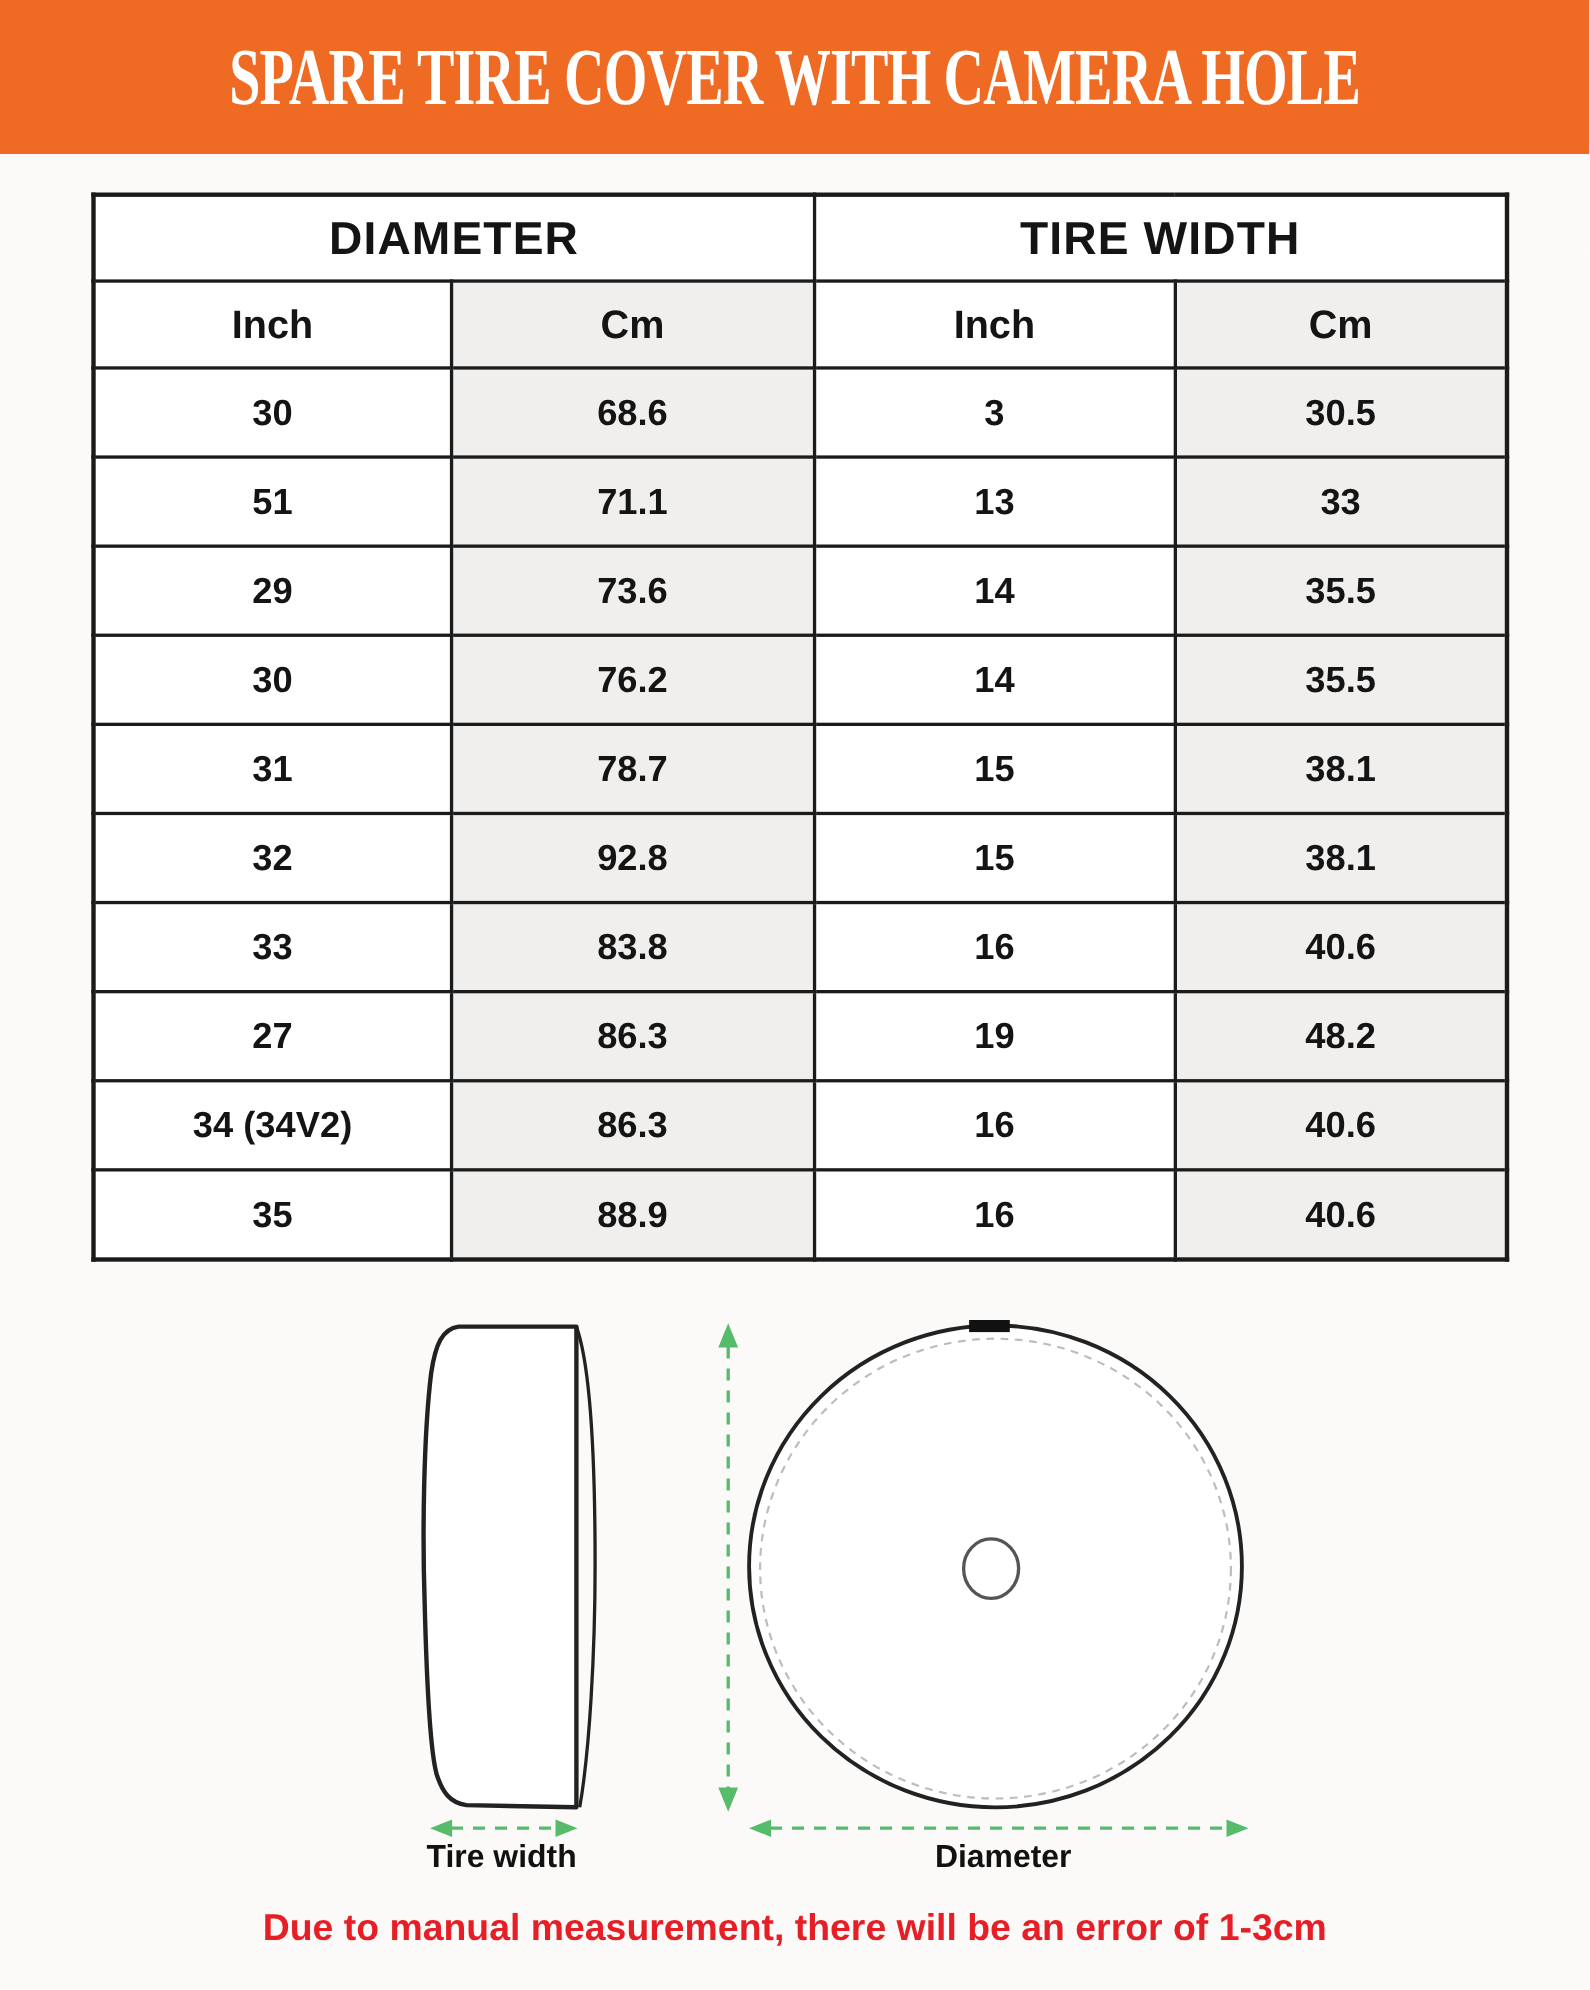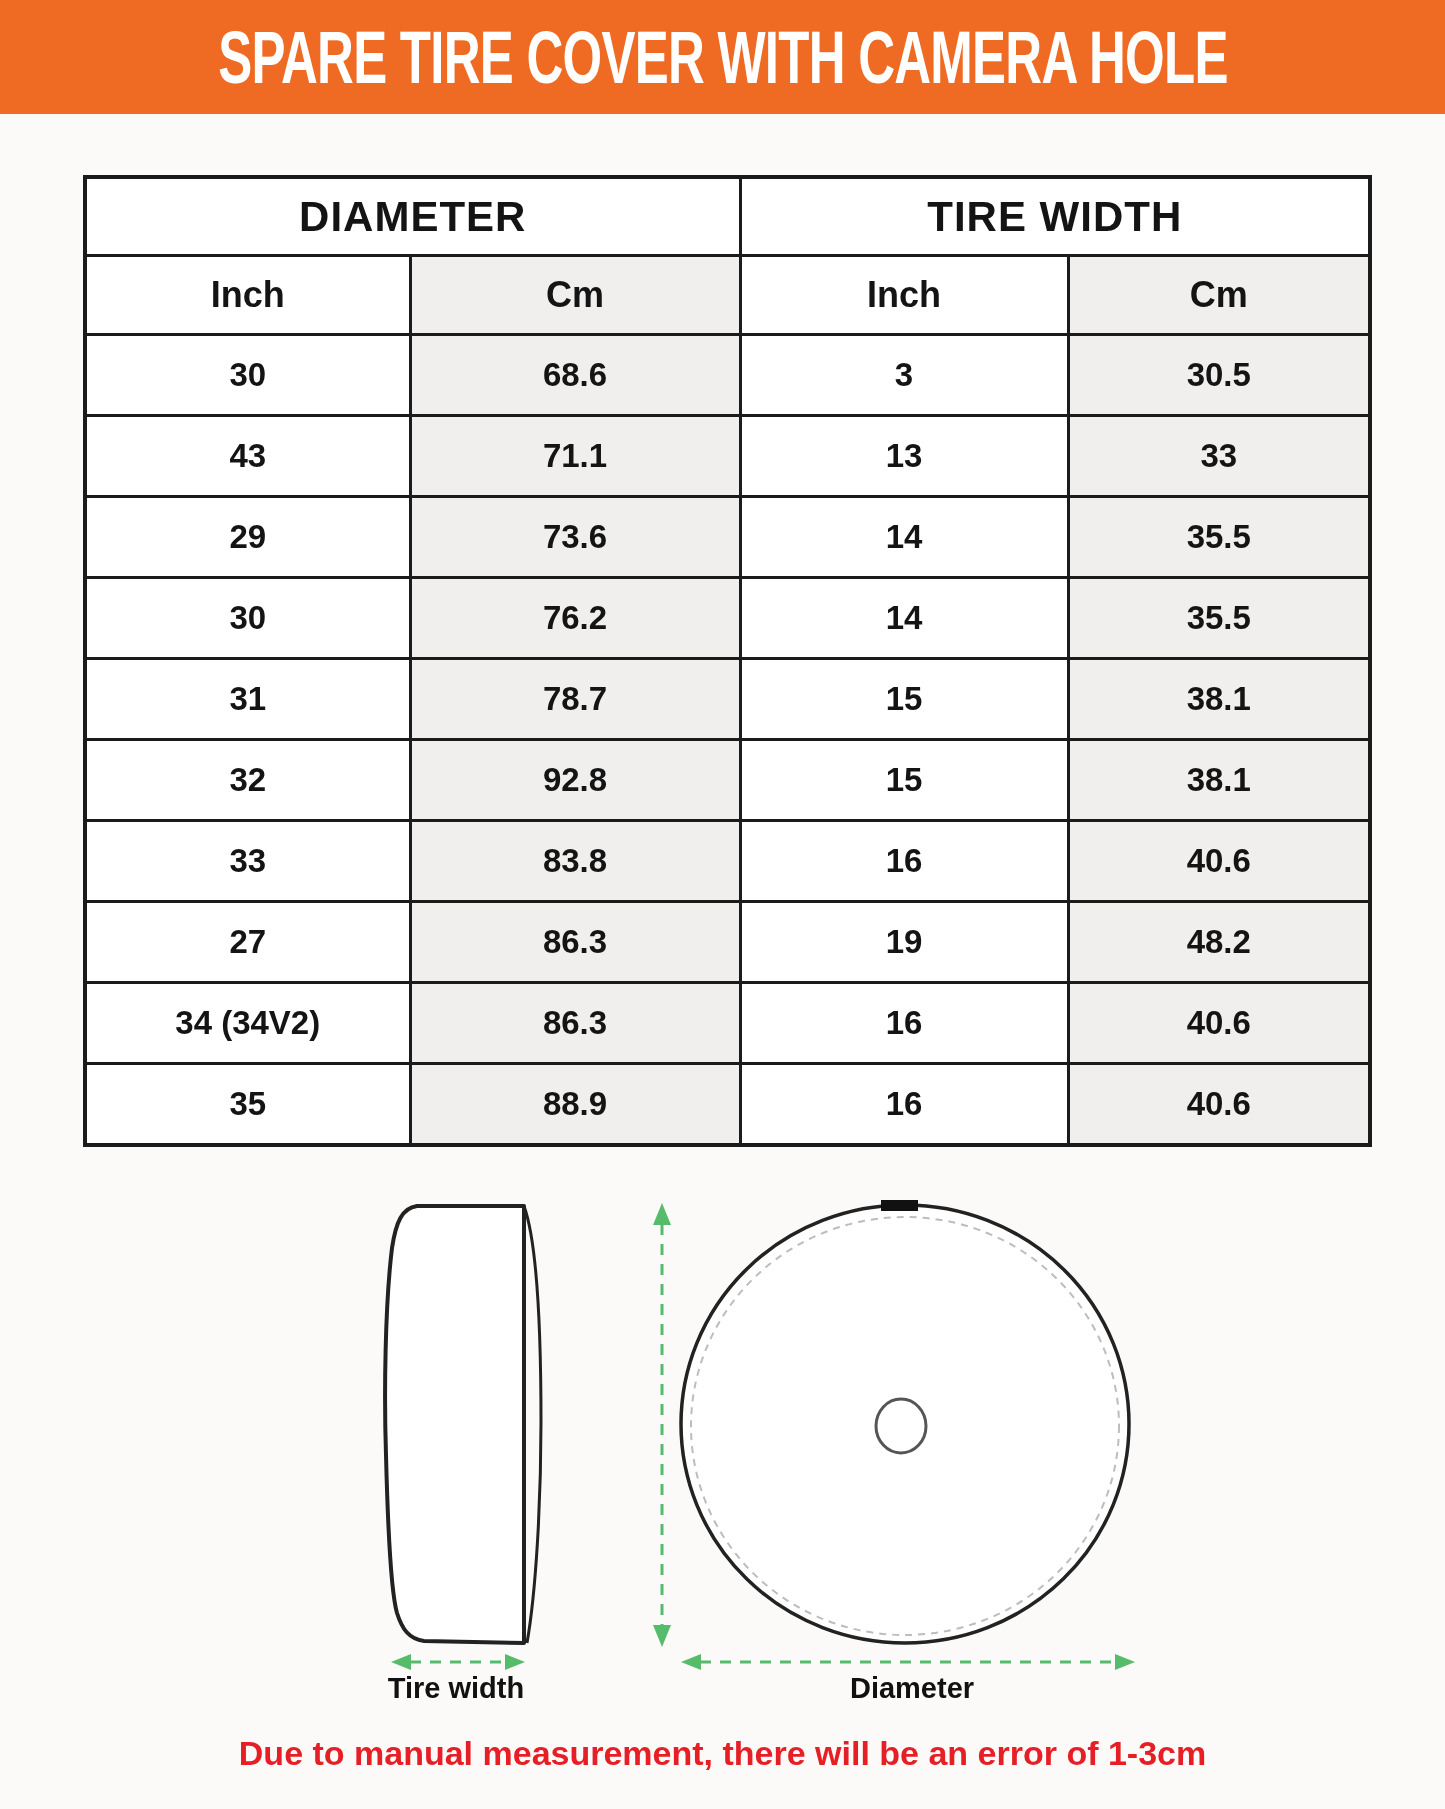--- a/index.html
+++ b/index.html
@@ -2,22 +2,22 @@
 <html><head>
 <meta charset="utf-8">
 <style>
   html,body{margin:0;padding:0;}
   body{font-family:"Liberation Sans","DejaVu Sans",sans-serif;}
   #page{
     position:relative;width:1445px;height:1809px;background:#fbfaf8;overflow:hidden;
   }
   
   #banner{
-    position:absolute;left:0;top:0;width:1445px;height:114px;
-    background:#ef6a23;display:flex;align-items:center;justify-content:center;
+    position:absolute;left:0;top:0;width:1445px;height:140px;
+    background:#ef6a23;display:flex;align-items:center;justify-content:center;font-family:Liberation Serif, serif;
   }
   #banner .title{
     color:#ffffff;font-size:68px;font-weight:800;letter-spacing:-1px;
     white-space:nowrap;display:inline-block;transform:scaleX(0.75) scaleY(1.08);
     transform-origin:center center;
   }
   
   #size-table{
     position:absolute;left:83px;top:175px;width:1285px;
     border-collapse:collapse;table-layout:fixed;background:#ffffff;
@@ -86,21 +86,21 @@
       </tr>
     </thead>
     <tbody>
         <tr>
           <td>30</td>
           <td>68.6</td>
           <td>3</td>
           <td>30.5</td>
         </tr>
         <tr>
-          <td>43</td>
+          <td>51</td>
           <td>71.1</td>
           <td>13</td>
           <td>33</td>
         </tr>
         <tr>
           <td>29</td>
           <td>73.6</td>
           <td>14</td>
           <td>35.5</td>
         </tr>

